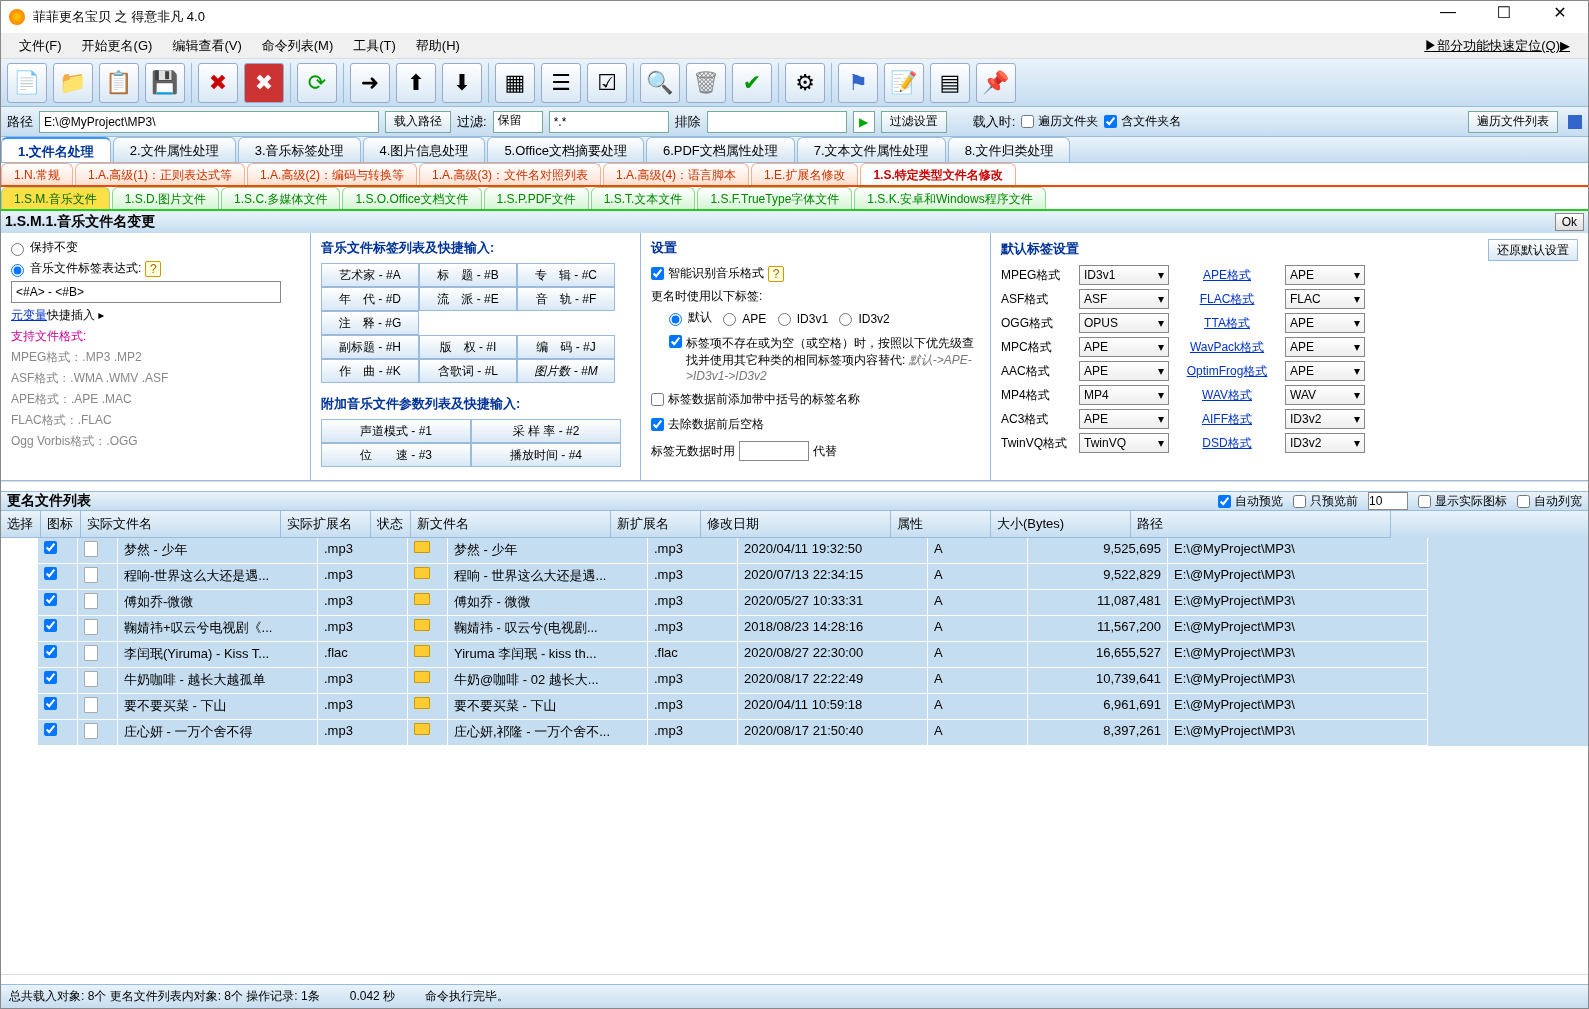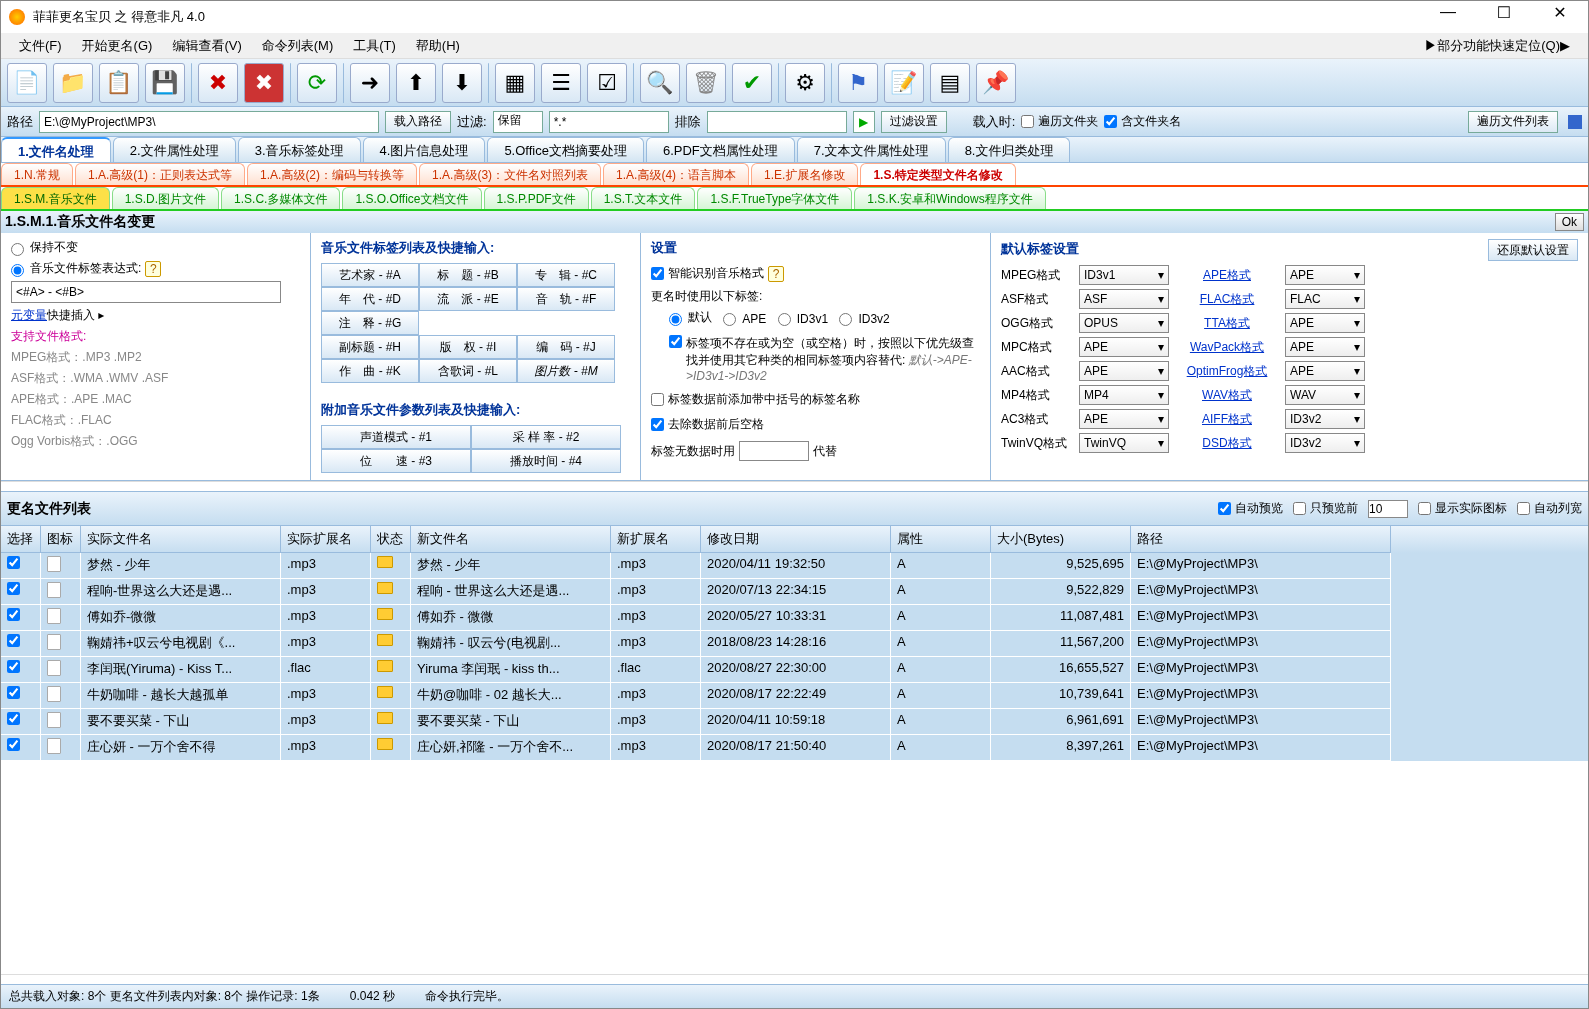--- a/index.html
+++ b/index.html
@@ -5,21 +5,21 @@
 * { margin: 0; padding: 0; box-sizing: border-box; font-family: "Microsoft YaHei", SimSun, sans-serif; font-size: 12px; }
 body { background: #fff; overflow: hidden; }
 .window { width: 1589px; height: 1009px; display: flex; flex-direction: column; border: 1px solid #888; }
 .titlebar { height: 32px; display: flex; align-items: center; padding: 0 8px; background: #fff; }
 .titlebar .icon { width: 16px; height: 16px; background: radial-gradient(circle, #ffcc00, #ff6600); border-radius: 50%; margin-right: 8px; }
 .titlebar .title { flex: 1; font-size: 13px; }
 .winbtns { display: flex; gap: 16px; }
 .winbtn { width: 40px; height: 28px; text-align: center; font-size: 16px; cursor: default; }
 .menubar { height: 26px; display: flex; align-items: center; padding: 0 8px; background: #f0f0f0; border-bottom: 1px solid #ddd; }
 .menubar span { padding: 4px 10px; font-size: 13px; }
-.menubar .quicknav { margin-left: auto; }
+.menubar .quicknav { margin-left: auto; text-decoration: underline; }
 .toolbar { height: 48px; background: linear-gradient(to bottom, #eaf3fb, #c5ddf0); border-bottom: 1px solid #99bbdd; display: flex; align-items: center; padding: 0 6px; gap: 6px; }
 .tbtn { width: 40px; height: 40px; background: linear-gradient(to bottom, #fff, #d9e8f5); border: 1px solid #9ac; border-radius: 3px; display: flex; align-items: center; justify-content: center; font-size: 22px; }
 .tbtn.sep { width: 0; border: none; border-left: 1px solid #99bbdd; background: none; }
 .pathbar { height: 30px; background: linear-gradient(to bottom, #eaf3fb, #c5ddf0); display: flex; align-items: center; padding: 0 6px; gap: 6px; border-bottom: 1px solid #99bbdd; }
 .pathbar label { font-size: 13px; }
 .pathbar input[type=text], .pathbar .combo { height: 22px; border: 1px solid #7a9; padding: 0 4px; background: #fff; }
 .pathbar .btn { height: 22px; padding: 0 8px; border: 1px solid #7a9; background: linear-gradient(#fff,#dce9f5); font-size: 12px; }
 .pathbar .playbtn { width: 22px; height: 22px; border: 1px solid #7a9; background: #fff; color: #0a0; }
 .tabs1 { height: 26px; display: flex; background: linear-gradient(#eaf3fb,#c5ddf0); border-bottom: 1px solid #99bbdd; }
 .tab1 { padding: 4px 16px; border: 1px solid #99bbdd; border-bottom: none; margin-right: 2px; border-radius: 6px 6px 0 0; background: linear-gradient(#fff,#d3e5f3); font-size: 13px; color: #000; }
@@ -46,29 +46,29 @@
 .btnsmall { height: 24px; border: 1px solid #99bbdd; background: linear-gradient(#fff,#d9e8f5); font-size: 12px; padding: 0 8px; }
 .btnrow { display: flex; }
 .chk { display: flex; align-items: center; gap: 4px; font-size: 13px; margin: 2px 0; }
 .indent { margin-left: 18px; }
 .grayi { color: #777; font-style: italic; }
 .defcol { display: grid; grid-template-columns: 70px 90px 100px 80px; gap: 4px 8px; align-items: center; }
 .defcol label { font-size: 12px; }
 .defcol .sel { height: 20px; border: 1px solid #888; background: linear-gradient(#fff,#eee); font-size: 12px; padding: 0 4px; display:flex; align-items:center; justify-content:space-between; }
 .defcol .lnk { color: #0033cc; text-decoration: underline; font-size: 12px; text-align: center; }
 .restorebtn { height: 22px; padding: 0 8px; border: 1px solid #99bbdd; background: linear-gradient(#fff,#d9e8f5); }
-.listheader { height: 35px; background: linear-gradient(#eaf3fb,#c5ddf0); display: flex; align-items: center; padding: 0 6px; border-top: 1px solid #99bbdd; border-bottom: 1px solid #99bbdd; }
+.listheader { height: 20px; background: linear-gradient(#eaf3fb,#c5ddf0); display: flex; align-items: center; padding: 0 6px; border-top: 1px solid #99bbdd; border-bottom: 1px solid #99bbdd; }
 .listheader .lhtitle { font-size: 14px; font-weight: bold; }
 .listheader .lhopts { margin-left: auto; display: flex; gap: 10px; align-items: center; }
 .listheader input[type=text] { width: 40px; height: 18px; border: 1px solid #888; }
 .grid { flex: 1; overflow: auto; background: #fff; position: relative; }
 .gridhead, .gridrow { display: grid; grid-template-columns: 40px 40px 200px 90px 40px 200px 90px 190px 100px 140px 260px; }
 .gridhead { background: linear-gradient(#eaf3fb,#c5ddf0); position: sticky; top: 0; }
 .gh { padding: 4px 6px; border-right: 1px solid #99bbdd; border-bottom: 1px solid #99bbdd; font-size: 13px; white-space: nowrap; overflow: hidden; }
-.gridrow { background: #c5ddf0; }
+.gridrow { background: #c5ddf0; margin-left: 37px; }
 .gc { padding: 3px 6px; border-right: 1px solid #fff; border-bottom: 1px solid #fff; font-size: 13px; white-space: nowrap; overflow: hidden; text-overflow: ellipsis; }
 .gc.r { text-align: right; }
 .fileicon { display:inline-block; width:14px; height:16px; background:#fff; border:1px solid #aaa; border-radius:1px; }
 .foldicon { display:inline-block; width:16px; height:12px; background:#ffcc33; border:1px solid #cc9900; border-radius:1px; }
 .statusbar { height: 24px; background: linear-gradient(#eaf3fb,#c5ddf0); border-top: 1px solid #99bbdd; display: flex; align-items: center; padding: 0 8px; gap: 30px; font-size: 12px; }
 .scrollhint { height: 10px; background: #fff; border-top: 1px solid #ddd; }
 </style>
 </head>
 <body>
 
@@ -226,21 +226,21 @@
             <button class="btnsmall" style="width: 98px;">副标题 - #H</button>
             <button class="btnsmall" style="width: 98px;">版　权 - #I</button>
             <button class="btnsmall" style="width: 98px;">编　码 - #J</button>
           </div>
           <div class="btnrow">
             <button class="btnsmall" style="width: 98px;">作　曲 - #K</button>
             <button class="btnsmall" style="width: 98px;">含歌词 - #L</button>
             <button class="btnsmall" style="width: 98px; font-style: italic;">图片数 - #M</button>
           </div>
         </div>
-      <h4 style="margin-top:14px">附加音乐文件参数列表及快捷输入:</h4>
+      <h4 style="margin-top:8px">附加音乐文件参数列表及快捷输入:</h4>
       <div id="tagbtns2">
           <div class="btnrow">
             <button class="btnsmall" style="width: 150px;">声道模式 - #1</button>
             <button class="btnsmall" style="width: 150px;">采 样 率 - #2</button>
           </div>
           <div class="btnrow">
             <button class="btnsmall" style="width: 150px;">位　　速 - #3</button>
             <button class="btnsmall" style="width: 150px;">播放时间 - #4</button>
           </div>
         </div>

